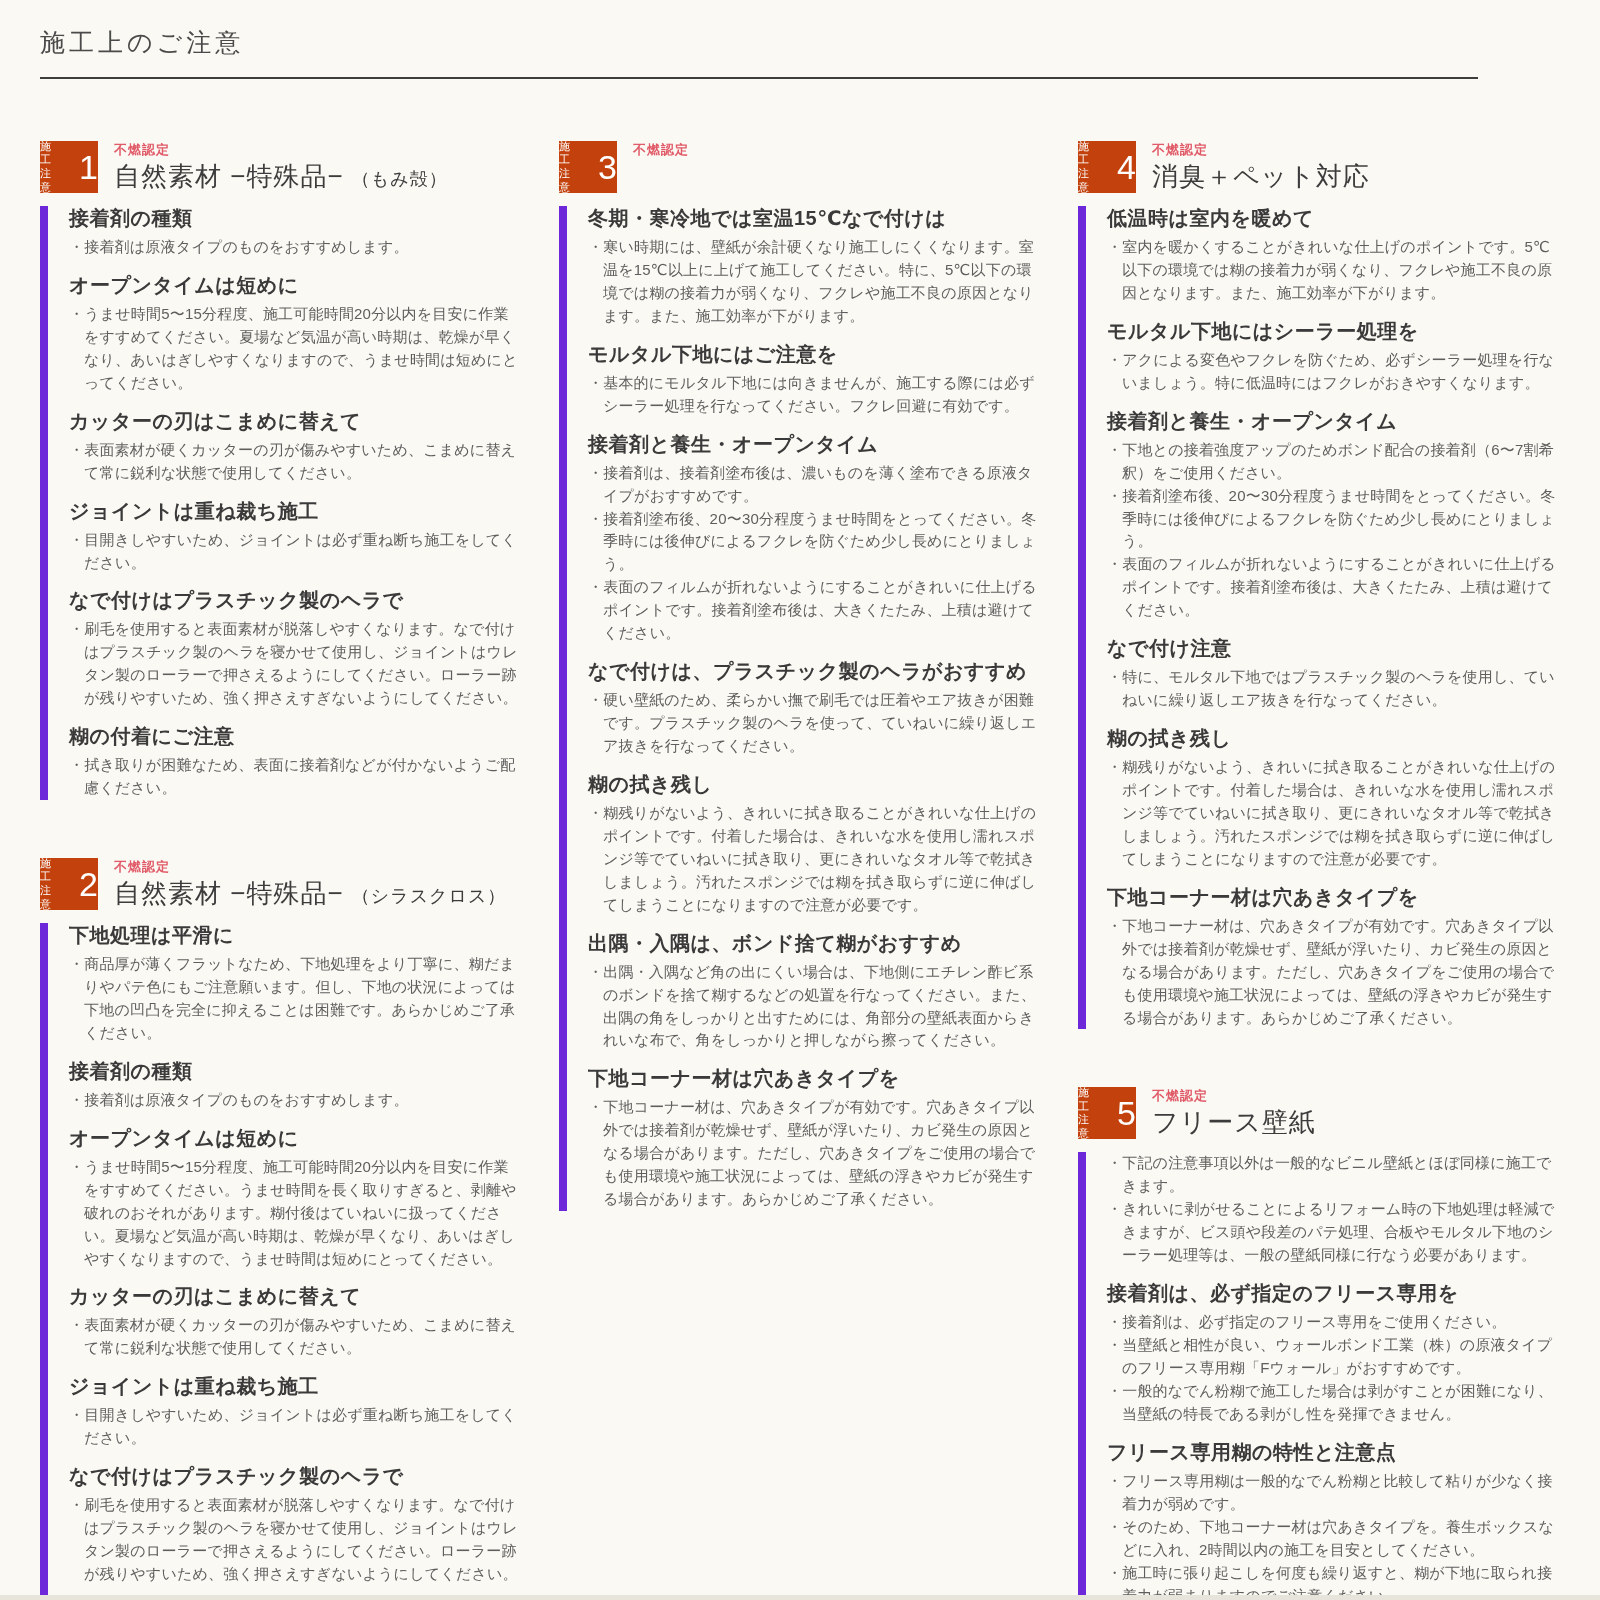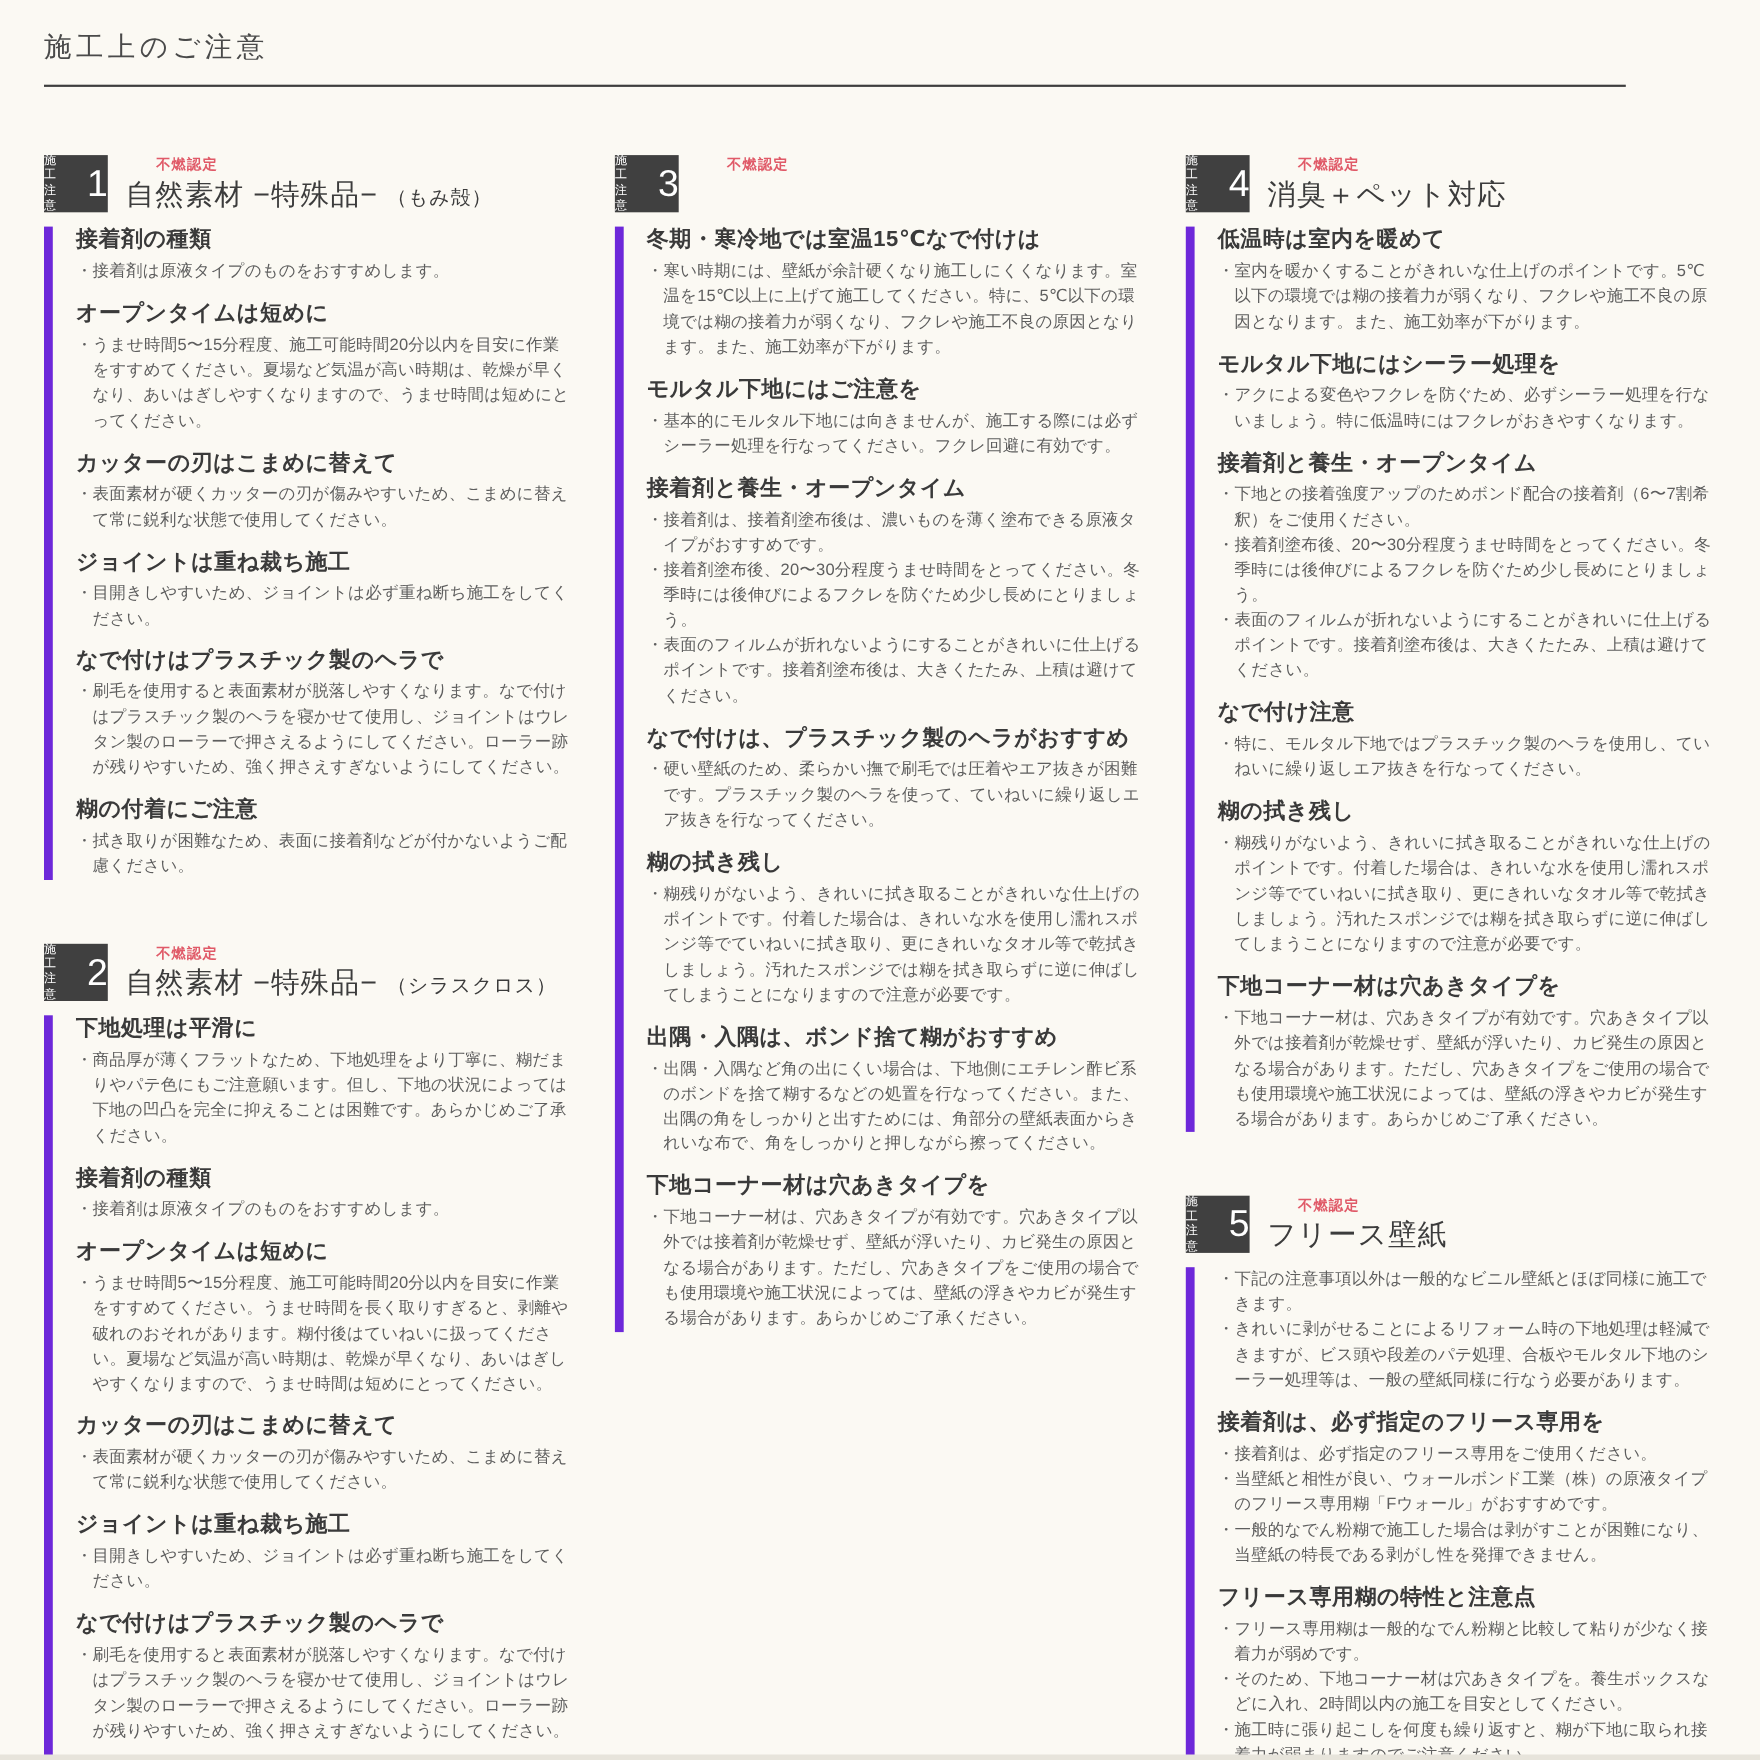--- a/index.html
+++ b/index.html
@@ -10,26 +10,26 @@
     overflow:hidden;position:relative;
   }
   .page{padding:26px 40px 0 40px;}
   .page-title{font-size:25px;color:#4a4a4a;letter-spacing:4px;font-weight:500;}
   .header-rule{margin-top:18px;width:1438px;height:0;border-top:2px solid #3e3e3e;}
   .columns{display:flex;gap:36px;margin-top:62px;width:1520px;align-items:flex-start;}
   .col{width:483px;flex:none;}
   .section + .section{margin-top:58px;}
   .sec-head{display:flex;gap:16px;align-items:flex-start;}
   .badge{
-    width:58px;height:52px;background:#404040;color:#ffffff;
+    width:58px;height:52px;background:#c2410c;color:#ffffff;
     display:flex;align-items:center;justify-content:space-between;gap:18px;flex:none;
   }
   .badge-lines{display:flex;flex-direction:column;font-size:11px;line-height:1.25;letter-spacing:1px;}
   .badge-num{font-size:34px;line-height:1;font-weight:500;}
-  .cert{color:#E05A68;font-size:13px;font-weight:bold;letter-spacing:1px;margin-left:28px;}
+  .cert{color:#E05A68;font-size:13px;font-weight:bold;letter-spacing:1px;}
   .sec-title{font-size:26px;color:#3c3c3c;margin-top:3px;letter-spacing:1px;line-height:1.1;}
   .sec-title .suffix{font-size:18px;}
   .sec-body{margin-top:13px;border-left:8px solid #6d28d9;padding-left:21px;}
   .item + .item{margin-top:14px;}
   .item-h{font-size:20px;color:#3a3a3a;font-weight:bold;letter-spacing:0.5px;margin:0 0 5px 0;line-height:1.25;}
   .bullet{margin:0;font-size:15px;color:#5e5e5e;line-height:1.53;padding-left:15px;text-indent:-15px;letter-spacing:0.2px;}
   .bottom-strip{position:absolute;left:0;bottom:0;width:1600px;height:5px;background:#E7E4DB;}
 </style>
 </head>
 <body>

